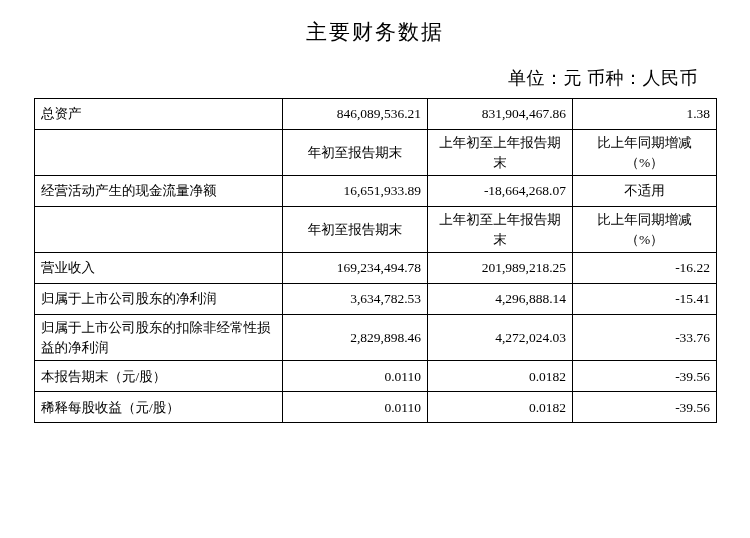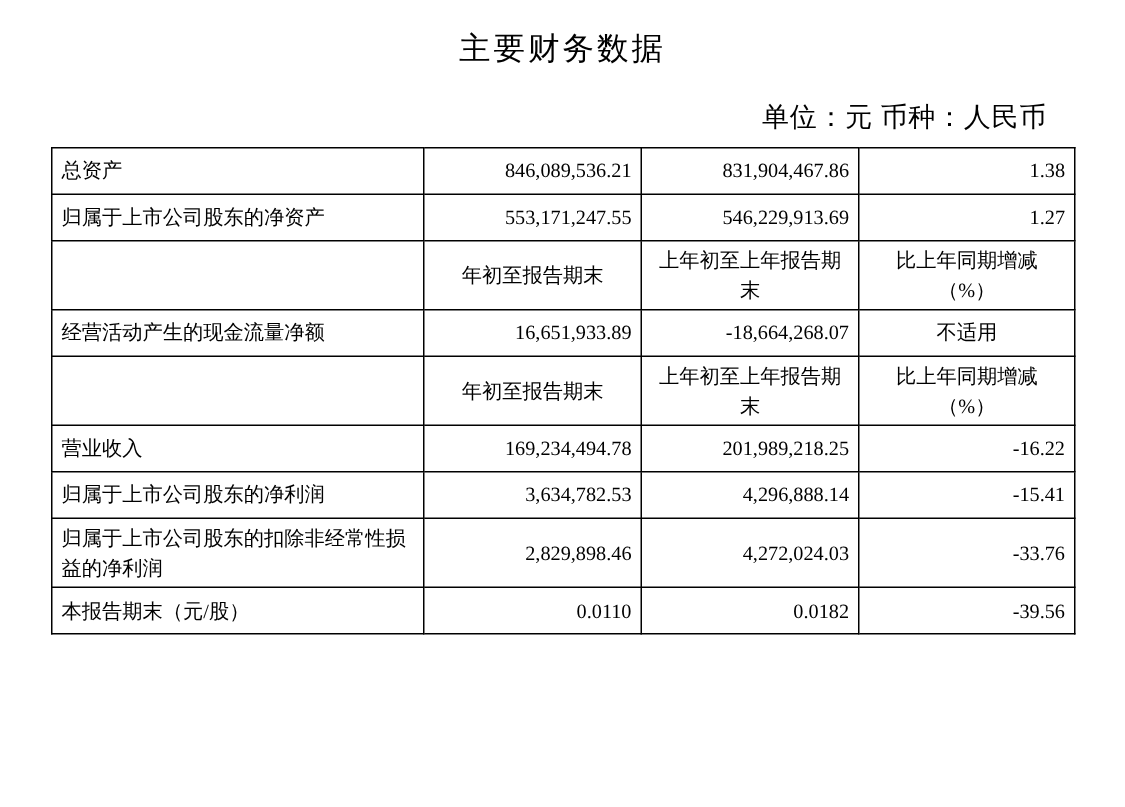--- a/index.html
+++ b/index.html
@@ -101,26 +101,20 @@
     </colgroup>
     <tbody>
 
 
       <tr>
         <td class="label">总资产</td>
         <td class="num">846,089,536.21</td>
         <td class="num">831,904,467.86</td>
         <td class="num">1.38</td>
       </tr>
-      <tr>
-        <td class="label">归属于上市公司股东的净资产</td>
-        <td class="num">553,171,247.55</td>
-        <td class="num">546,229,913.69</td>
-        <td class="num">1.27</td>
-      </tr>
 
       <tr>
         <td class="hdr tall2"></td>
         <td class="hdr tall2">年初至报告期末</td>
         <td class="hdr tall2 two-line">上年初至上年报告期末</td>
         <td class="hdr tall2 two-line">比上年同期增减（%）</td>
       </tr>
 
       <tr>
         <td class="label">经营活动产生的现金流量净额</td>
@@ -153,16 +147,22 @@
         <td class="num tall2">2,829,898.46</td>
         <td class="num tall2">4,272,024.03</td>
         <td class="num tall2">-33.76</td>
       </tr>
       <tr>
         <td class="label">本报告期末（元/股）</td>
         <td class="num">0.0110</td>
         <td class="num">0.0182</td>
         <td class="num">-39.56</td>
       </tr>
+      <tr>
+        <td class="label">稀释每股收益（元/股）</td>
+        <td class="num">0.0110</td>
+        <td class="num">0.0182</td>
+        <td class="num">-39.56</td>
+      </tr>
     </tbody>
   </table>
 
 </div>
 
 </body></html>

